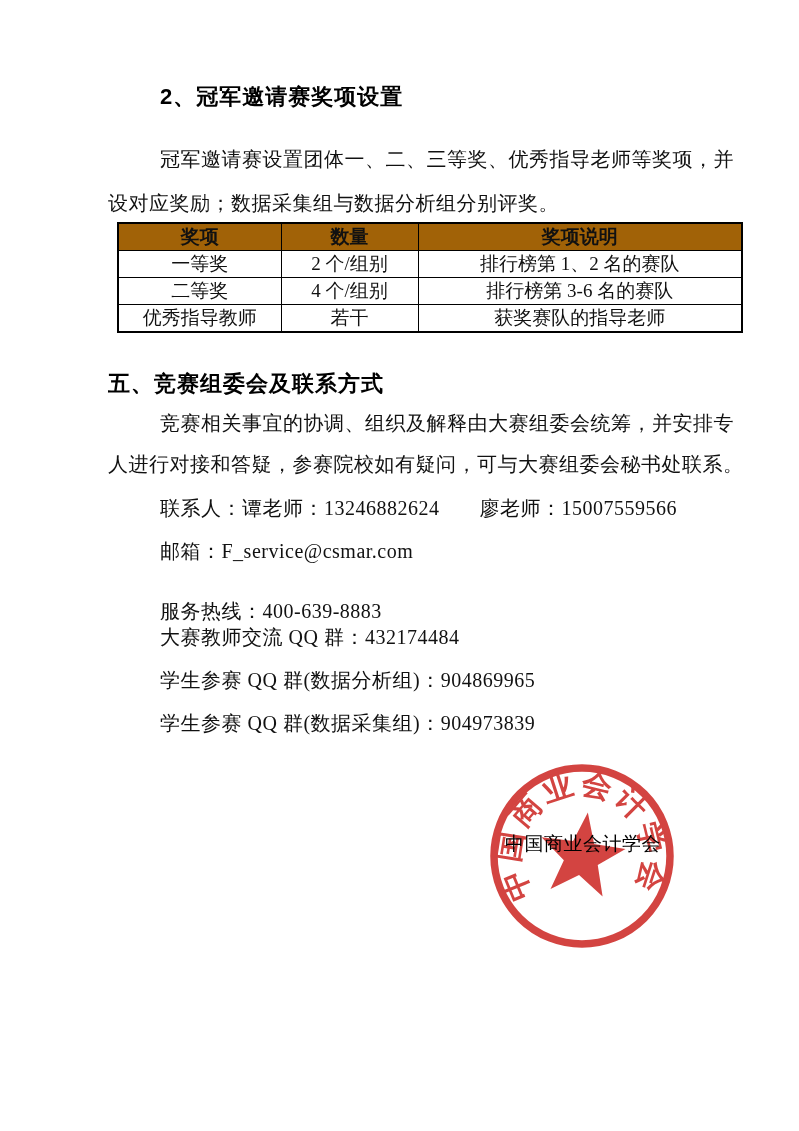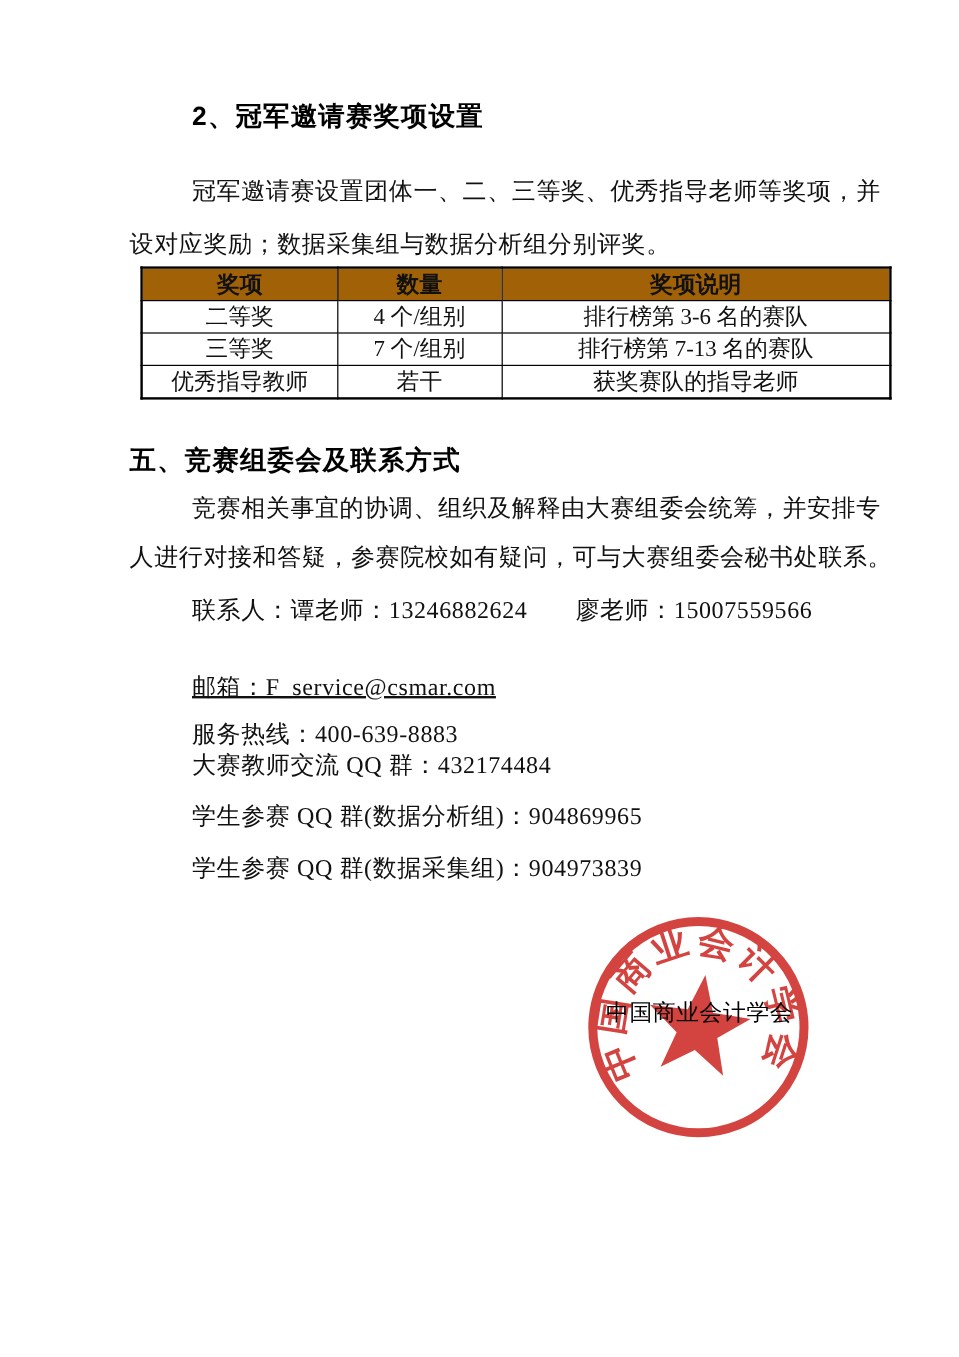--- a/index.html
+++ b/index.html
@@ -64,46 +64,46 @@
   <div class="abs body-line" style="left:108px; top:190px;">设对应奖励；数据采集组与数据分析组分别评奖。</div>
 
   <table class="awards">
     <tbody>
         <tr style="background:#a16207;">
       <th class="col1">奖项</th>
       <th class="col2">数量</th>
       <th class="col3">奖项说明</th>
     </tr>
     <tr>
+      <td>一等奖</td>
+      <td>2 个/组别</td>
+      <td>排行榜第 1、2 名的赛队</td>
+    </tr>
+    <tr>
       <td>二等奖</td>
       <td>4 个/组别</td>
       <td>排行榜第 3-6 名的赛队</td>
-    </tr>
-    <tr>
-      <td>三等奖</td>
-      <td>7 个/组别</td>
-      <td>排行榜第 7-13 名的赛队</td>
     </tr>
     <tr>
       <td>优秀指导教师</td>
       <td>若干</td>
       <td>获奖赛队的指导老师</td>
     </tr>
   </tbody>
     </table>
 
   <div class="abs body-line" style="left:160px; top:410px;">竞赛相关事宜的协调、组织及解释由大赛组委会统筹，并安排专</div>
 
   <div class="abs h-bold" style="left:108px; top:369px;">五、竞赛组委会及联系方式</div>
   <div class="abs body-line" style="left:108px; top:451px;">人进行对接和答疑，参赛院校如有疑问，可与大赛组委会秘书处联系。</div>
 
   <div class="abs body-line" style="left:160px; top:495px;">
     <span>联系人：谭老师：13246882624</span><span class="contact-gap">廖老师：15007559566</span>
   </div>
-  <div class="abs body-line" style="left:160px; top:559px;text-decoration:underline;">邮箱：F_service@csmar.com</div>
+  <div class="abs body-line" style="left:160px; top:538px;">邮箱：F_service@csmar.com</div>
   <div class="abs body-line" style="left:160px; top:581px;margin-top:17px;">服务热线：400-639-8883</div>
   <div class="abs body-line" style="left:160px; top:624px;">大赛教师交流 QQ 群：432174484</div>
   <div class="abs body-line" style="left:160px; top:667px;">学生参赛 QQ 群(数据分析组)：904869965</div>
   <div class="abs body-line" style="left:160px; top:710px;">学生参赛 QQ 群(数据采集组)：904973839</div>
 
   <div class="seal-wrap">
     <svg class="seal-svg" viewBox="0 0 200 200" xmlns="http://www.w3.org/2000/svg">
       <circle cx="100" cy="100" r="88" fill="none" stroke="#ce2b27" stroke-width="7.5"></circle>
       <polygon fill="#ce2b27" transform="rotate(8 100 98)" points="100,56 110.6,86.4 142.4,87.1 117.1,106.6 126.3,137.1 100,119.2 73.7,137.1 82.9,106.6 57.6,87.1 89.4,86.4"></polygon>
       <path id="sealArc" d="M 52.5,139.9 A 62,62 0 1 1 147.5,139.9" fill="none"></path>

